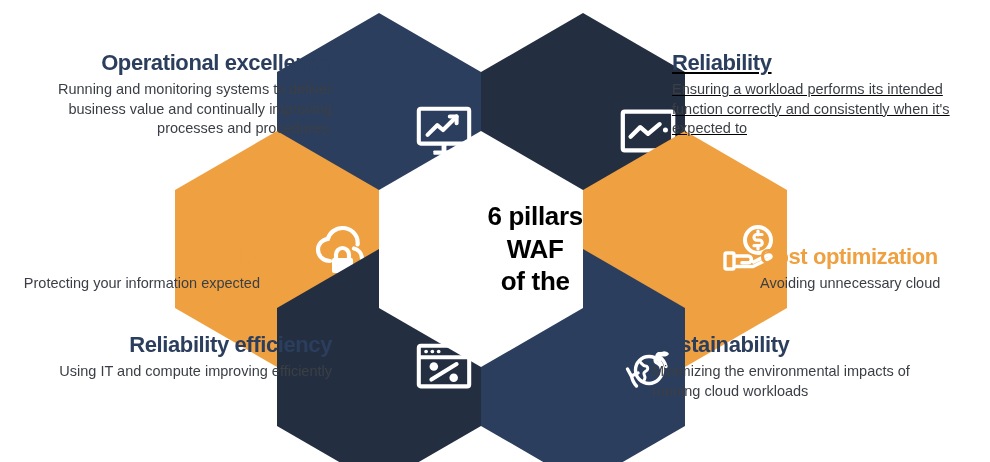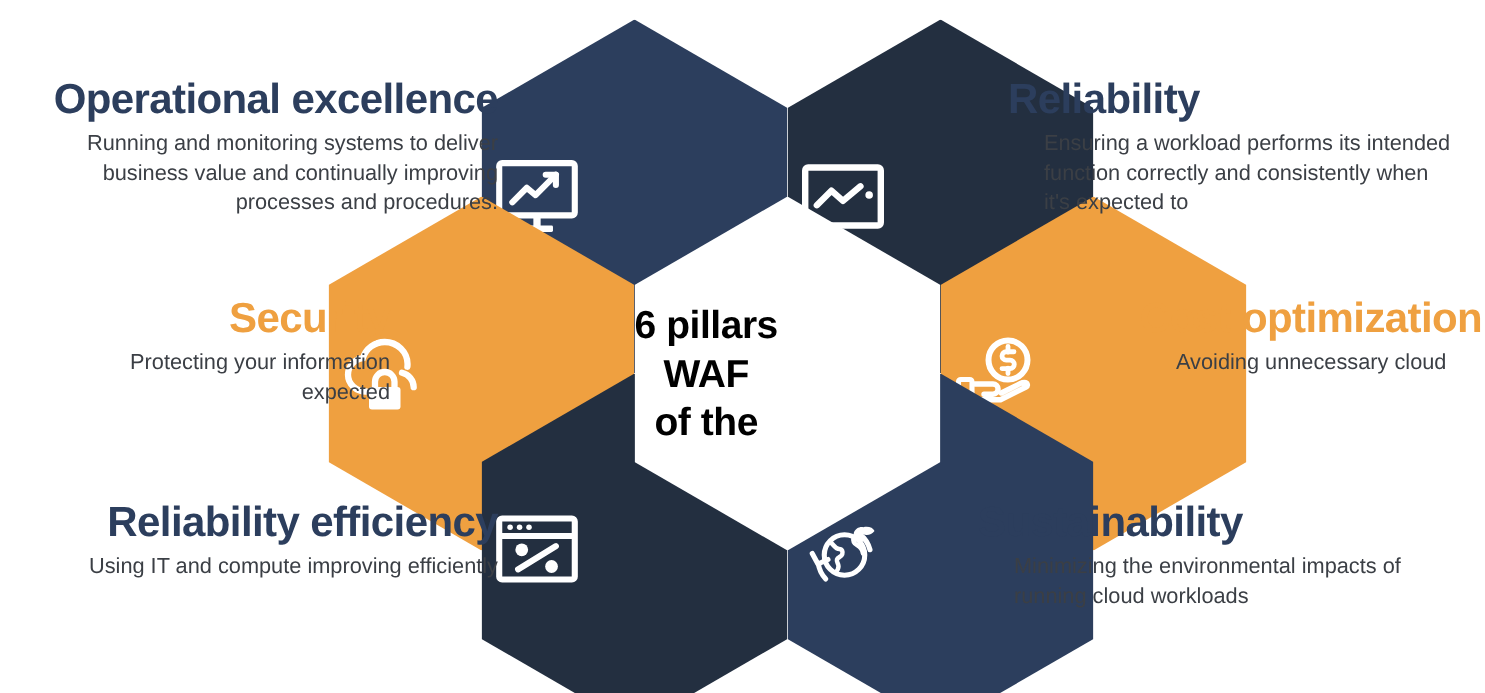--- a/index.html
+++ b/index.html
@@ -25,22 +25,21 @@
     width: 436px;
     height: 436px;
   }
   .hex {
     position: absolute;
     width: 204px;
     height: 236px;
     clip-path: polygon(50% 0%, 100% 25%, 100% 75%, 50% 100%, 0% 75%, 0% 25%);
     display: flex;
     align-items: center;
-    justify-content: flex-start;
-    margin-left: 44px;
+    justify-content: flex-end;
   }
   
   .hex.top-left      { left: 0px;   top: 0px;   }
   .hex.top-right     { left: 204px; top: 0px;   }
   .hex.mid-left      { left: -102px;top: 118px; }
   .hex.center        { left: 102px; top: 118px; }
   .hex.mid-right     { left: 306px; top: 118px; }
   .hex.bot-left      { left: 0px;   top: 236px; }
   .hex.bot-right     { left: 204px; top: 236px; }
 
@@ -61,41 +60,40 @@
     text-align: center;
     letter-spacing: -0.3px;
   }
 
   
   .pillar-text {
     position: absolute;
     width: 300px;
   }
   .pillar-title {
-    font-size: 28px;
+    font-size: 22px;
     font-weight: bold;
     letter-spacing: -0.4px;
     line-height: 1.15;
     margin-bottom: 5px;
   }
   .pillar-desc {
     font-size: 14.5px;
     color: #3b3f45;
     line-height: 1.35;
-    margin-left: 24px;
   }
   .t-navy  .pillar-title { color: #2C3E5D; }
-  .t-orange .pillar-title { color: #EFA040; }
+  .t-orange .pillar-title { color: #EFA040; margin-top: 48px; }
 
   .align-right { text-align: right; }
   .align-left  { text-align: left; }
 
   
   #txt-operational  { left: 22px;  top: 50px;  width: 310px; }
-  #txt-reliability  { left: 672px; top: 50px;  width: 300px; }
+  #txt-reliability  { left: 672px; top: 50px;  width: 300px; text-decoration: underline; }
   #txt-security     { left: 20px;  top: 196px; width: 240px; }
   #txt-cost         { left: 760px; top: 196px; width: 230px; }
   #txt-performance  { left: 22px;  top: 332px; width: 310px; }
   #txt-sustain      { left: 652px; top: 332px; width: 305px; }
 </style>
 </head>
 <body>
 
 <div id="root">
 

